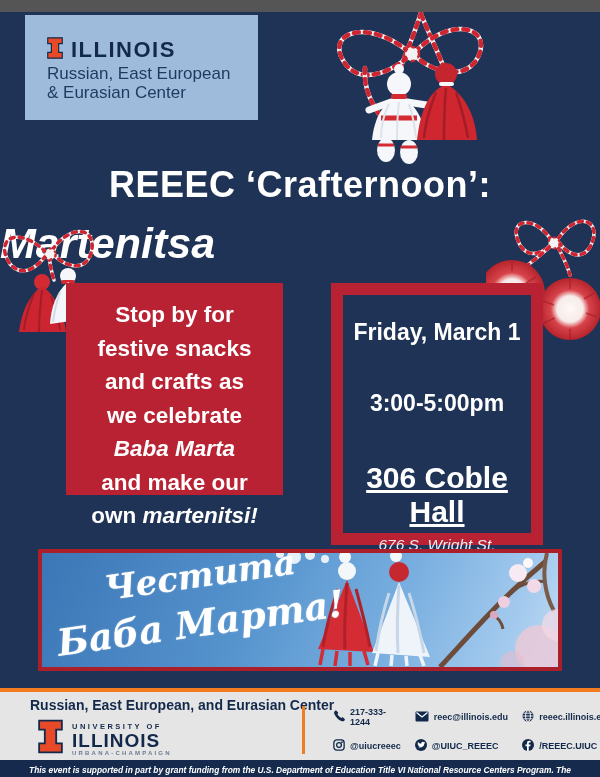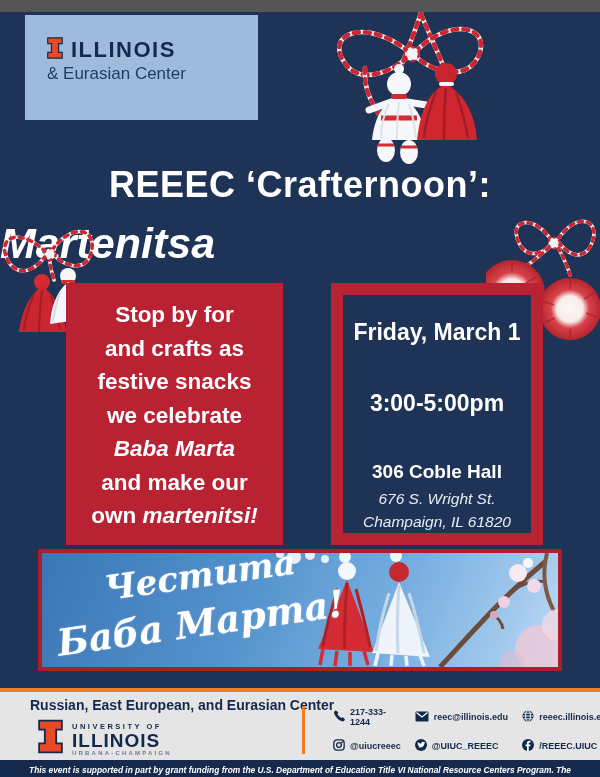--- a/index.html
+++ b/index.html
@@ -21,37 +21,37 @@
   .title{
     position:absolute; top:152px; left:0; width:100%;
     text-align:center; color:#fff; font-size:36px; font-weight:700; letter-spacing:0.5px;
   }
   .subtitle{
     position:absolute; top:207px; left:0; width:100%;
     text-align:left; color:#fff; font-size:43px; font-weight:700; font-style:italic;
   }
   
   .red-box{
-    position:absolute; left:66px; top:271px; width:217px; height:262px;
+    position:absolute; left:66px; top:271px; width:217px; height:212px;
     background:#b92233; color:#fff; text-align:center;
     font-weight:700; font-size:22.5px; line-height:33.5px; padding-top:15px;
   }
   .red-box em{ font-style:italic; }
   
   .info-box{
     position:absolute; left:331px; top:271px; width:212px; height:262px;
     background:#b92233;
   }
   .info-inner{
     position:absolute; left:12px; top:12px; right:12px; bottom:12px;
     background:#1e3355; color:#fff; text-align:center;
   }
   .info-date{ margin-top:24px; font-size:23px; font-weight:700; }
   .info-time{ margin-top:44px; font-size:23px; font-weight:700; }
-  .info-loc { margin-top:44px; font-size:19px; font-weight:700; }
+  .info-loc { margin-top:44px; font-size:30px; font-weight:700;text-decoration:underline; }
   .info-addr{ font-size:15.5px; font-style:italic; color:#e7edf6; line-height:23px; margin-top:4px; }
   
   .deco{ position:absolute; pointer-events:none; }
   .cord-w{ stroke:#f2f3f5; stroke-width:4.5; fill:none; stroke-linecap:round; }
   .cord-r{ stroke:#cf2530; stroke-width:4.5; fill:none; stroke-linecap:round; stroke-dasharray:5 6; }
   .cord-w.thin{ stroke-width:3.5; }
   .cord-r.thin{ stroke-width:3.5; stroke-dasharray:4 5; }
   
   .banner{
     position:absolute; left:38px; top:537px; width:524px; height:122px;
@@ -98,20 +98,21 @@
   <div class="logo-box">
     <div class="brand-row">
       <span>
         <svg width="16" height="24" viewBox="0 0 22 30">
           <path d="M1,1 h20 v8 h-5 v12 h5 v8 H1 v-8 h5 V9 H1 Z" fill="#e84a27" stroke="#13294b" stroke-width="1.6"></path>
         </svg>
       </span>
       <span class="brand-name">ILLINOIS</span>
     </div>
     <div class="unit-lines">
+      <div class="unit-line">Russian, East European</div>
       <div class="unit-line">&amp; Eurasian Center</div>
     </div>
   </div>
 
   <svg class="deco" style="left:303px; top:0;" width="205" height="155" viewBox="0 0 205 155">
 
     <path class="cord-w" d="M118,0 C112,22 102,42 96,60"></path>
       <path class="cord-r" d="M118,0 C112,22 102,42 96,60"></path>
     <path class="cord-w" d="M118,2 C126,22 135,40 141,56"></path>
       <path class="cord-r" d="M118,2 C126,22 135,40 141,56"></path>
@@ -187,22 +188,22 @@
     <circle cx="26" cy="88" r="33" fill="url(#pom)"></circle>
     <circle cx="84" cy="104" r="31" fill="url(#pom)"></circle>
     <g stroke="#a81f28" stroke-width="1.6" opacity="0.7">
       <path d="M26,55 L26,66 M-2,80 L10,83 M0,104 L12,99 M26,121 L26,110 M52,100 L42,96 M50,72 L40,78"></path>
       <path d="M84,73 L84,84 M57,96 L68,100 M58,118 L69,113 M84,135 L84,124 M111,112 L100,108 M108,88 L98,94"></path>
     </g>
   </svg>
 
   <div class="red-box">
     <div>Stop by for</div>
+    <div>festive snacks</div>
     <div>and crafts as</div>
-    <div>festive snacks</div>
     <div>we celebrate</div>
     <div><em>Baba Marta</em></div>
     <div>and make our</div>
     <div><span>own </span><em>martenitsi!</em></div>
   </div>
 
   <div class="info-box">
     <div class="info-inner">
       <div class="info-date">Friday, March 1</div>
       <div class="info-time">3:00-5:00pm</div>

